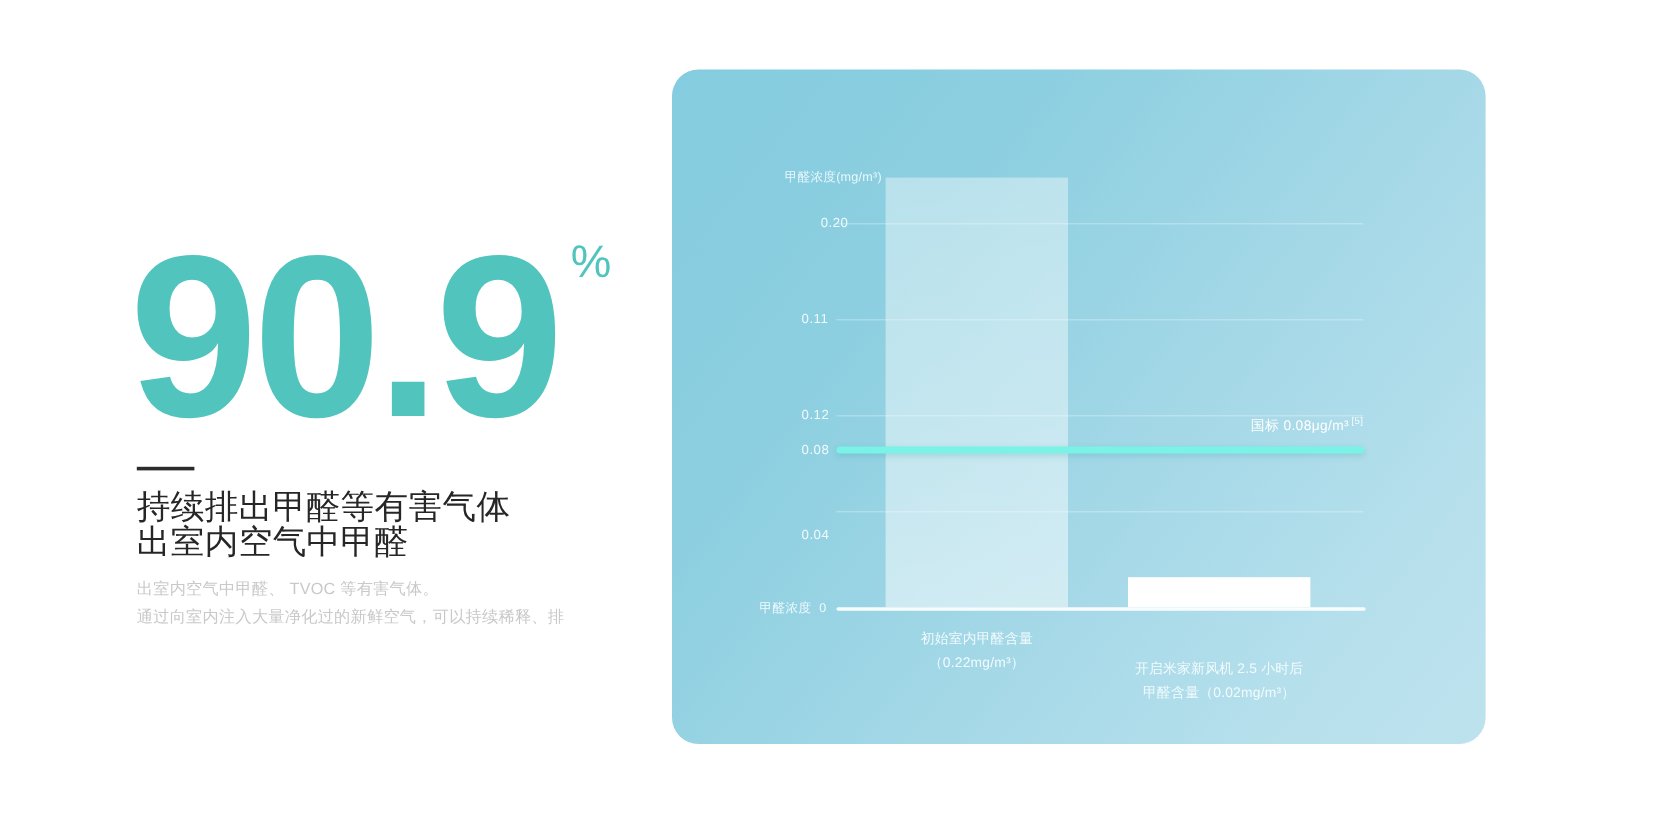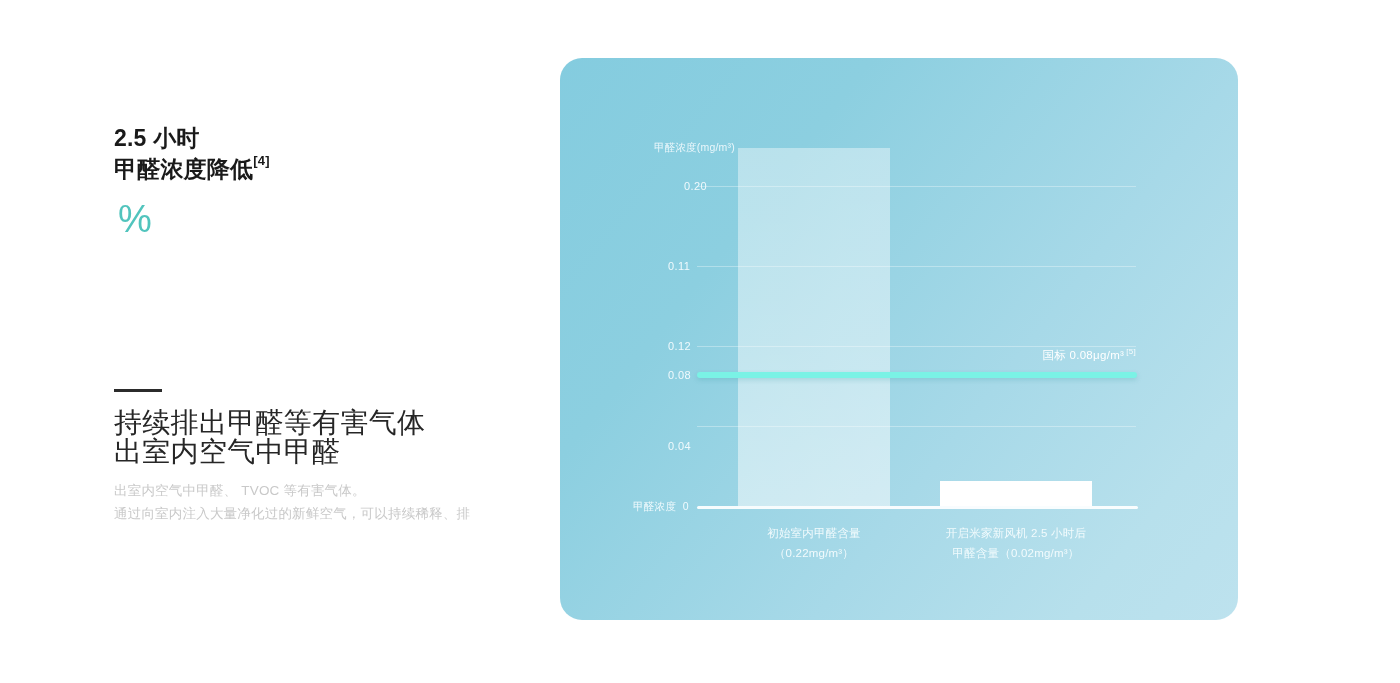--- a/index.html
+++ b/index.html
@@ -225,33 +225,30 @@
     position: absolute;
     top: 465px;
     width: 230px;
     text-align: center;
     font-size: 11.5px;
     color: #f2fbfd;
     line-height: 20px;
     letter-spacing: 0.2px;
   }
   #cat-label-1 { left: 139px; }
-  #cat-label-2 { left: 341px; }
+  #cat-label-2 { left: 341px; margin-top: 25px; }
 </style>
 </head>
 <body>
 
 <div id="left-panel">
 
-  <div id="headline-block">
-    <div class="headline-line">2.5 小时</div>
-    <div class="headline-line"><span>甲醛浓度降低</span><span class="sup-ref">[4]</span></div>
-  </div>
 
   <div id="big-number-row">
+    <div id="big-number">90.9</div>
     <div id="percent-sign">%</div>
   </div>
 
   <div id="rule-divider"></div>
 
   <div id="subtitle-block">
     <div class="subtitle-line">持续排出甲醛等有害气体</div>
     <div class="subtitle-line">出室内空气中甲醛</div>
   </div>
 

